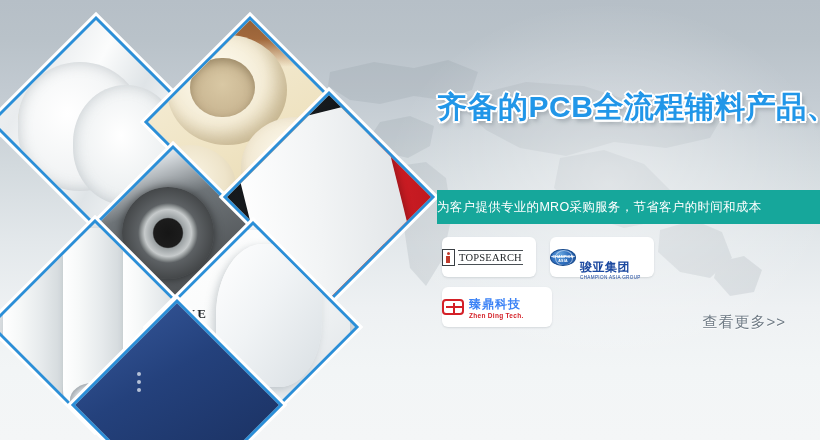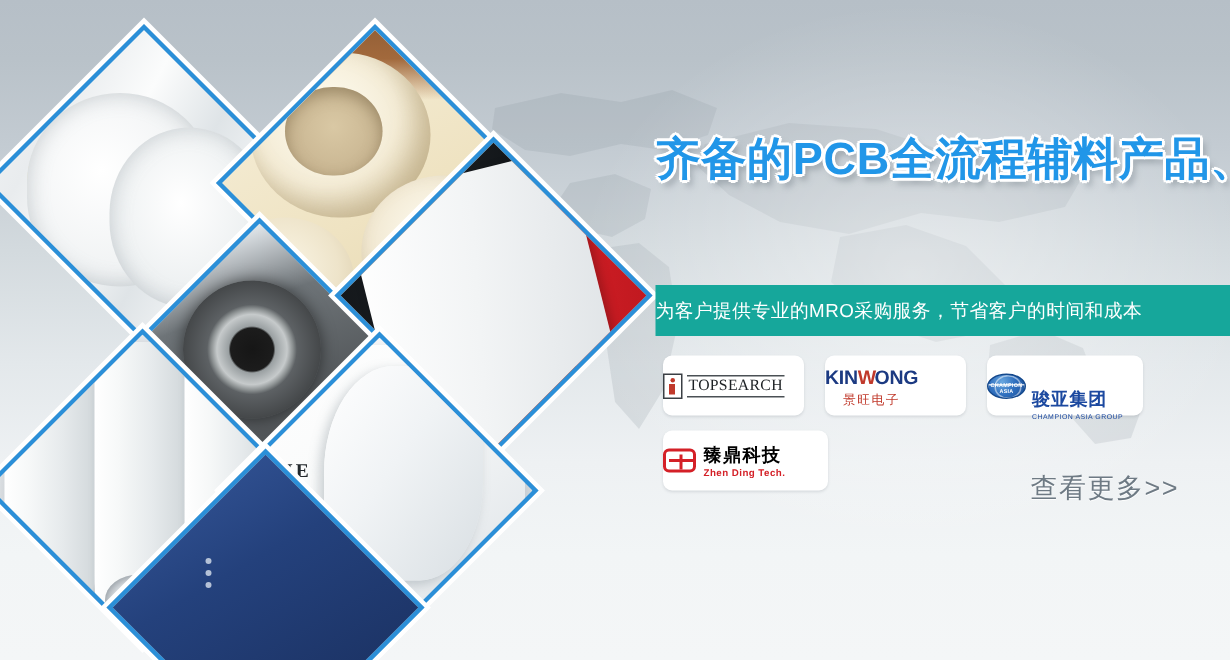--- a/index.html
+++ b/index.html
@@ -337,26 +337,26 @@
     width:22px; height:16px; border:2px solid #d42027; border-radius:4px;
     position:relative; background:#fff;
   }
   .zd-mark::before {
     content:""; position:absolute; left:2px; top:5px; width:16px; height:2px; background:#d42027;
   }
   .zd-mark::after {
     content:""; position:absolute; left:9px; top:2px; width:2px; height:10px; background:#d42027;
   }
   .zd-txt { line-height:1; }
-  .zd-cn { font-size:12px; font-weight:700; color:#000000; letter-spacing:1px; }
+  .zd-cn { font-size:12px; font-weight:700; color:#3b82f6; letter-spacing:1px; }
   .zd-en { margin-top:2px; font-size:6.5px; font-weight:700; color:#d42027; letter-spacing:.3px; }
 
   .more {
     position: absolute; right: 34px; top: 313px;
-    font-size: 18px; color: #6e7a84;
+    font-size: 15px; color: #6e7a84;
     letter-spacing: 1px;
     text-shadow: 0 1px 0 rgba(255,255,255,.85);
     cursor: pointer;
   }
 </style>
 </head>
 <body>
 
 <div class="banner">
 
@@ -445,28 +445,20 @@
 
       <div class="logo-row">
 
         <div class="chip chip-1">
           <div class="l-topsearch">
             <span class="ts-mark"></span>
             <span class="ts-word">TOPSEARCH</span>
           </div>
         </div>
 
-        <div class="chip chip-2">
-          <div class="l-kin">
-            <div class="kin-top">
-              <span>KIN</span><em>W</em><span>ONG</span>
-            </div>
-            <div class="kin-sub">景旺电子</div>
-          </div>
-        </div>
 
         <div class="chip chip-3">
           <div class="l-champ">
             <span class="globe">
               <b>CHAMPION ASIA</b>
             </span>
             <span class="champ-txt">
               <span class="champ-cn">骏亚集团</span>
               <span class="champ-en" style="display:block">CHAMPION ASIA GROUP</span>
             </span>

